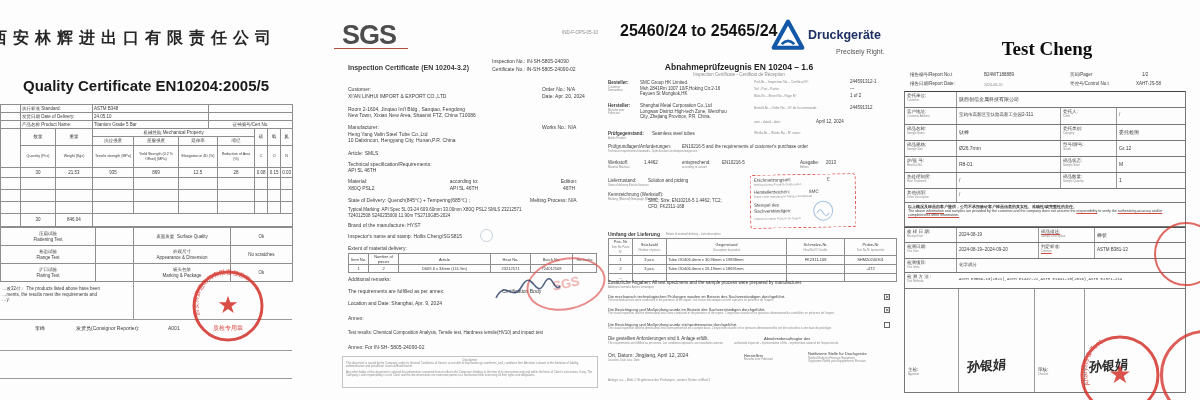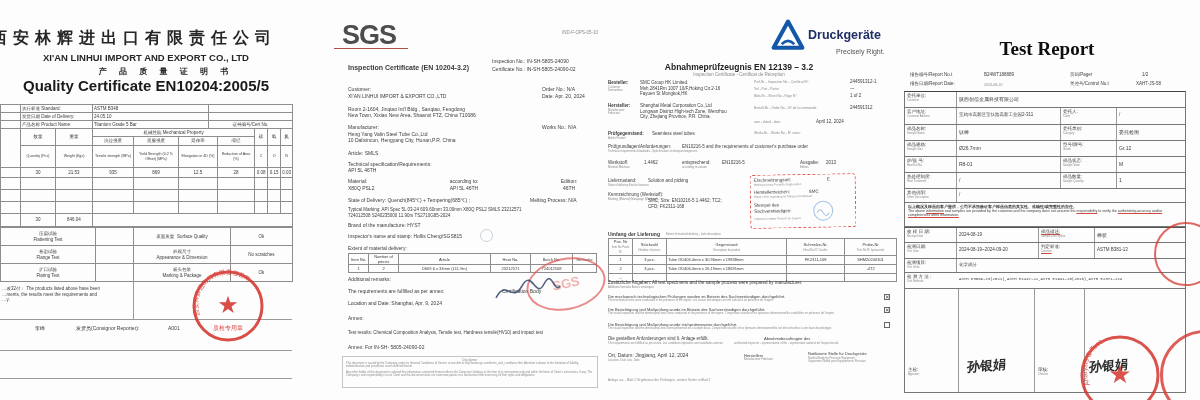--- a/index.html
+++ b/index.html
@@ -28,22 +28,20 @@
 .d4row{position:absolute;left:2px;width:282px;border:1px solid #777;border-top:none;display:flex}
 .d4cell{padding:1px 2px;overflow:hidden}
 </style>
 </head>
 <body>
 
 <div id="page">
 
   <div class="doc" style="left:0;width:300px">
     <div class="a b dk" style="left:-9px;top:28px;width:300px;font-size:16px;letter-spacing:6px;white-space:nowrap;overflow:hidden">西安林辉进出口有限责任公司</div>
-    <div class="a b c dk" style="left:0;top:52px;width:292px;font-size:9.5px">XI'AN LINHUI IMPORT AND EXPORT  CO., LTD</div>
-    <div class="a b c dk" style="left:20px;top:66px;width:292px;font-size:8px;letter-spacing:5px">产 品 质 量 证 明 书</div>
     <div class="a b c" style="left:0;top:77px;width:292px;font-size:15px;color:#1a1a1a">Quality Certificate EN10204:2005/5</div>
 
     <table class="a t45" style="left:0;top:104px;width:292px">
       <colgroup>
           <col style="width:20px">
           <col style="width:72px">
           <col style="width:116px">
           <col style="width:84px">
         </colgroup>
       <tbody>
@@ -297,27 +295,28 @@
 
     <div class="a" style="left:192px;top:258px;width:80px;height:52px;border:2.5px solid rgba(222,90,85,.7);border-radius:50%;transform:rotate(-12deg)">
       <div class="c b" style="font-size:13px;color:rgba(222,90,85,.45);margin-top:16px">SGS</div>
     </div>
     <svg class="a" style="left:158px;top:276px" width="70" height="30" viewBox="0 0 70 30">
       <path d="M4 22 C14 2, 20 28, 30 10 S 44 24, 52 8 S 62 18, 68 10" fill="none" stroke="#35486e" stroke-width="1.6" opacity=".85"></path>
     </svg>
   </div>
 
   <div class="doc" style="left:604px;width:296px">
+    <div class="a b" style="left:16px;top:22px;font-size:16px;color:#111">25460/24 to 25465/24</div>
     <svg class="a" style="left:166px;top:18px" width="36" height="36" viewBox="0 0 40 40">
       <path d="M20 4 L36 33 H4 Z" fill="none" stroke="#1358a8" stroke-width="4.5" stroke-linejoin="round"></path>
       <path d="M13 29 q7 -7 14 0" fill="none" stroke="#1358a8" stroke-width="3"></path>
     </svg>
     <div class="a b" style="left:204px;top:28px;font-size:12.5px;color:#1e2f66">Druckgeräte</div>
     <div class="a" style="left:232px;top:48px;font-size:7px;color:#555">Precisely Right.</div>
-    <div class="a b c" style="left:0;top:62px;width:270px;font-size:8.5px;color:#222">Abnahmeprüfzeugnis EN 12139 – 3.2</div>
+    <div class="a b c" style="left:0;top:62px;width:270px;font-size:8.5px;color:#222">Abnahmeprüfzeugnis EN 10204 – 1.6</div>
     <div class="a c t45 gray" style="left:0;top:72px;width:270px">Inspection Certificate - Certificat de Réception</div>
 
     <div class="a t45 b" style="left:4px;top:80px">Besteller:</div>
     <div class="a t26 gray" style="left:4px;top:86px;width:26px">Customer Demandeur</div>
     <div class="a t45 lines" style="left:36px;top:80px">SMC Group HK Limited.
 Msh 2841Rm 1007 10/F,Hoking Ctr.2-16
 Fayuen St Mongkok,HK</div>
     <div class="a t3 gray" style="left:150px;top:80px">Prüf-Nr. - Inspection No. - Certificat N°:</div>
     <div class="a t45" style="left:246px;top:79px">244591312-1</div>
     <div class="a t3 gray" style="left:150px;top:87px">Teil - Part - Partie:</div>
@@ -444,21 +443,21 @@
     <div class="a t26 gray" style="left:4px;top:359px">Location, Date Lieu, Date</div>
     <div class="a t4" style="left:140px;top:353px">Herstellers</div>
     <div class="a t26 gray" style="left:140px;top:358px">Manufacturer Fabricant</div>
     <div class="a t4" style="left:204px;top:351px;width:90px">Notifizierte Stelle für Druckgeräte</div>
     <div class="a t26 gray lines" style="left:204px;top:357px;width:90px">Notified Body for Pressure Equipment
 Organisme Notifié pour Equipements Pression</div>
     <div class="a t3 gray" style="left:4px;top:378px;width:280px">Anlage u.a. - Blatt 2 'Ergebnisse der Prüfungen', weitere Seiten in Blatt 2</div>
   </div>
 
   <div class="doc" style="left:902px;width:298px">
-    <div class="a b c" style="left:0;top:38px;width:290px;font-size:19px;font-family:'Liberation Serif',serif;color:#0e0e0e">Test Report</div>
+    <div class="a b c" style="left:0;top:38px;width:290px;font-size:19px;font-family:'Liberation Serif',serif;color:#0e0e0e">Test Cheng</div>
 
     <div class="a t45" style="left:8px;top:72px">报告编号/Report No.t</div>
     <div class="a t45" style="left:82px;top:72px">B24WT188889</div>
     <div class="a t45" style="left:168px;top:72px">页码/Pager</div>
     <div class="a t45" style="left:240px;top:72px">1/2</div>
     <div class="a t45" style="left:8px;top:81px">报告日期/Report Date:</div>
     <div class="a t36 gray" style="left:82px;top:83px">2024-08-20</div>
     <div class="a t45" style="left:168px;top:81px">受控号/Control No.t</div>
     <div class="a t45" style="left:234px;top:81px">XAHT-JS-58</div>
 

